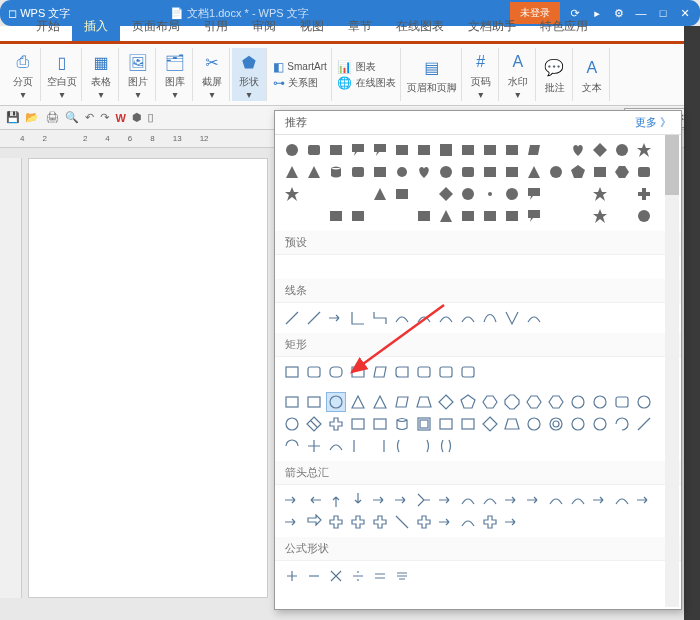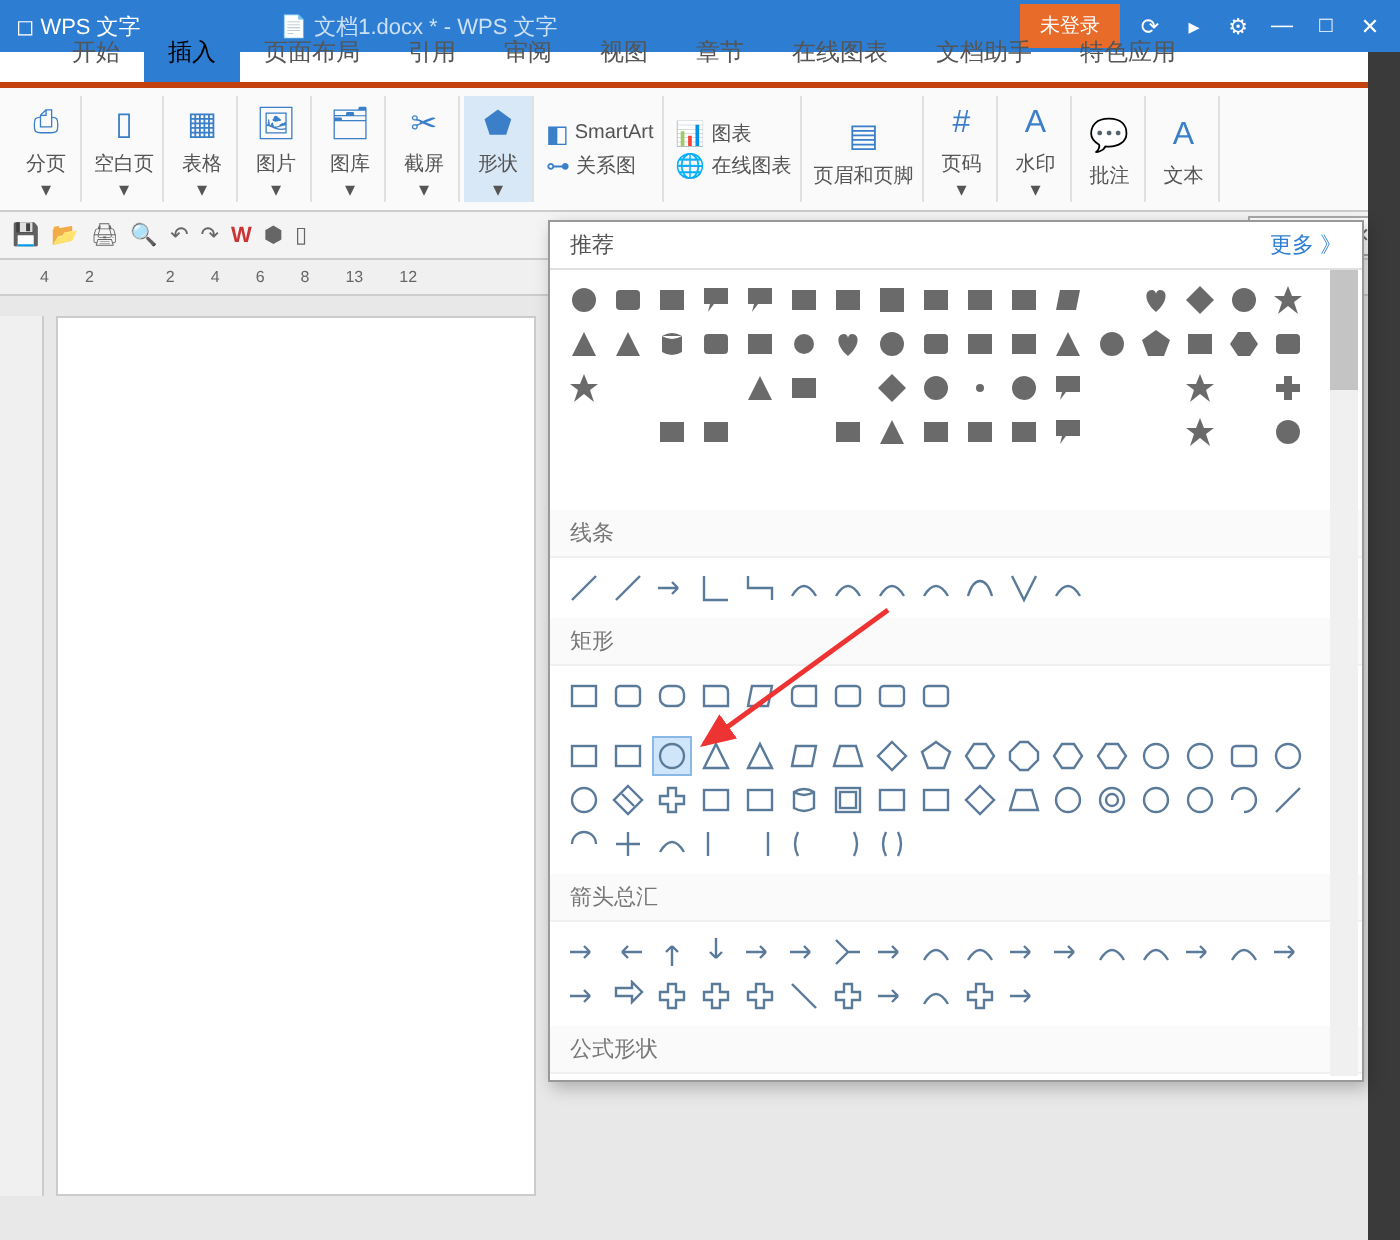--- a/index.html
+++ b/index.html
@@ -1,40 +1,40 @@
 <!DOCTYPE html>
 <html><head>
 <meta charset="utf-8">
 <style>
   * { box-sizing: border-box; margin: 0; padding: 0; font-family: "Microsoft YaHei", sans-serif; }
   body { width: 700px; height: 620px; background: #e8e8e8; overflow: hidden; position: relative; }
-  .titlebar { height: 26px; background: #2d7dd2; color: #fff; display: flex; align-items: center; font-size: 11px; }
+  .titlebar { height: 26px; background: #2d7dd2; color: #fff; display: flex; align-items: center; font-size: 11px; border-radius: 11px; }
   .titlebar .logo { padding: 0 8px; }
-  .titlebar .doc { margin-left: 62px; color: #cce0f5; }
+  .titlebar .doc { margin-left: 92px; color: #cce0f5; }
   .titlebar .login { margin-left: auto; background: #e86b2a; padding: 4px 10px; font-size: 10px; }
   .titlebar .sysicons { display: flex; gap: 4px; padding: 0 6px; }
   .titlebar .sysicons span { width: 18px; text-align: center; }
   .tabs { height: 18px; background: #fff; display: flex; align-items: flex-end; font-size: 12px; border-bottom: 3px solid #c2410c; padding-left: 24px; }
   .tab { padding: 6px 12px; color: #555; cursor: pointer; }
-  .tab.active { background: #2d7dd2; color: #000000; }
+  .tab.active { background: #2d7dd2; color: #fef9c3; }
   .ribbon { height: 62px; background: #fafafa; display: flex; gap: 2px; padding: 4px 6px; border-bottom: 1px solid #ccc; white-space: nowrap; overflow: hidden; }
   .ribgrp { display: flex; flex-direction: column; align-items: center; justify-content: center; font-size: 10px; color: #555; padding: 0 4px; border-right: 1px solid #e0e0e0; }
   .ribgrp .ico { width: 26px; height: 26px; display: flex; align-items: center; justify-content: center; font-size: 16px; color: #3a7fc8; }
   .ribgrp.active { background: #d9e8f7; }
   .ribsmall { display: flex; flex-direction: column; gap: 2px; font-size: 10px; color: #555; justify-content: center; padding: 0 4px; border-right: 1px solid #e0e0e0;}
   .ribsmall div { display:flex; align-items:center; gap:3px;}
   .ribsmall .ico { font-size: 12px; color:#3a7fc8;}
   .qat { height: 24px; background: #f4f4f4; display: flex; align-items: center; gap: 6px; padding: 0 6px; font-size: 11px; border-bottom: 1px solid #ccc; }
   .qat span { color: #666; cursor: pointer; }
   .qat .tabdoc { margin-left: auto; background: #fff; padding: 2px 8px; border: 1px solid #aaa; font-size: 10px;}
   .ruler { height: 18px; background: #f0f0f0; font-size: 8px; color: #666; display: flex; align-items: center; padding-left: 20px; gap: 18px; border-bottom:1px solid #ccc;}
   .canvas { position: absolute; top: 158px; left: 28px; width: 240px; height: 440px; background: #fff; border: 1px solid #ccc; }
   .sidebar-left { position:absolute; top:158px; left:0; width:22px; height:440px; background:#f0f0f0; border-right:1px solid #ccc;}
   
-  .shapes-panel { position: absolute; top: 110px; left: 274px; width: 408px; height: 431px; background: #fff; border: 1px solid #999; box-shadow: 2px 3px 8px rgba(0,0,0,0.25); font-size: 11px; overflow: hidden; }
+  .shapes-panel { position: absolute; top: 110px; left: 274px; width: 408px; height: 500px; background: #fff; border: 1px solid #999; box-shadow: 2px 3px 8px rgba(0,0,0,0.25); font-size: 11px; overflow: hidden; }
   .panel-hdr { display: flex; justify-content: space-between; padding: 4px 10px; color: #555; border-bottom: 1px solid #e0e0e0; }
   .panel-hdr .more { color: #2d7dd2; }
   .section-label { padding: 4px 10px; color: #777; border-bottom: 1px solid #f0f0f0; background:#fafafa;}
   .shape-grid { display: flex; flex-wrap: wrap; gap: 4px; padding: 6px 8px; }
   .shape { width: 18px; height: 18px; display: flex; align-items: center; justify-content: center; cursor: pointer; color:#6a6a6a;}
   .shape.solid svg * { fill:#6a6a6a; stroke:none;}
   .shape.outline svg * { fill:none; stroke:#5a7a9a; stroke-width:1.2;}
   .shape.selected { background:#cfe5fa; outline:1px solid #8ab8e6;}
   .arrow { position:absolute; left:344px; top:300px; width:110px; height:80px; pointer-events:none; z-index:50;}
   .scrollbar { position:absolute; right:2px; top:24px; bottom:2px; width:14px; background:#f0f0f0;}
@@ -500,20 +500,21 @@
           <path d="M1 8 L11 8 M11 8 L8 5 M11 8 L8 11" stroke-width="1.5"></path>
         </svg>
       </div>
       <div class="shape solid">
         <svg width="16" height="16" viewBox="0 0 16 16">
           <circle cx="8" cy="8" r="6"></circle>
         </svg>
       </div>
     </div>
 
+  <div class="section-label">预设</div>
   <div class="shape-grid" style="height:24px"></div>
 
   <div class="section-label">线条</div>
   <div class="shape-grid" id="grid-lines">
       <div class="shape outline">
         <svg width="16" height="16" viewBox="0 0 16 16">
           <line x1="2" y1="14" x2="14" y2="2" stroke-width="1.5"></line>
         </svg>
       </div>
       <div class="shape outline">

